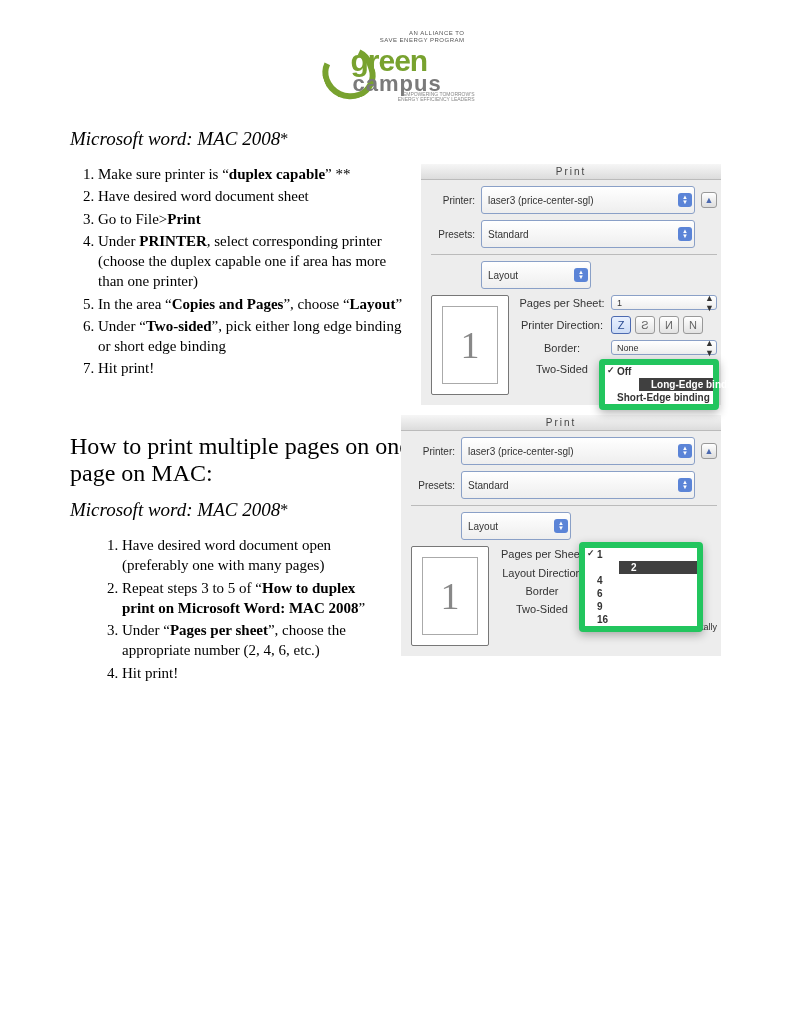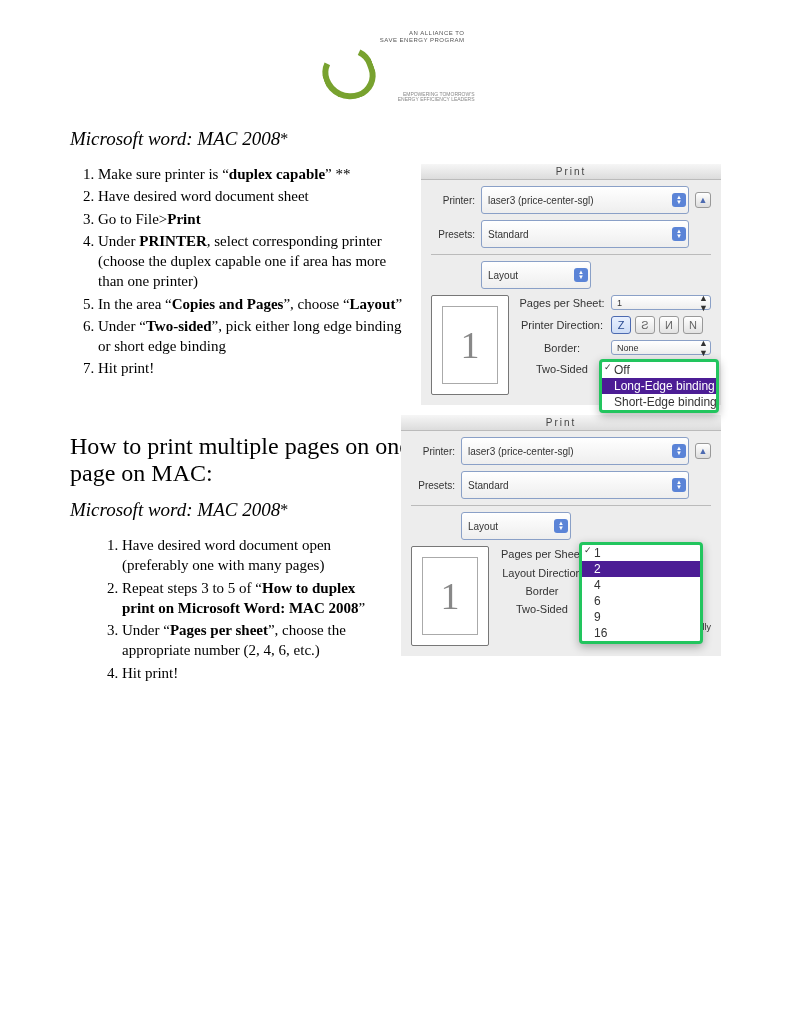--- a/index.html
+++ b/index.html
@@ -110,21 +110,21 @@
   }
   .dlgtitle {
     background: linear-gradient(#f6f6f6,#dcdcdc);
     border-bottom: 1px solid #bbb;
     text-align: center;
     padding: 2px 0;
     font-size: 10px;
     letter-spacing: 2px;
     color: #444;
   }
-  .dlgbody { padding: 6px 10px 10px 10px; }
+  .dlgbody { padding: 6px 4px 10px 10px; }
   .row {
     display: flex;
     align-items: center;
     margin-bottom: 6px;
     gap: 6px;
   }
   .row .lab { flex: 0 0 44px; text-align: right; }
   .combo {
     flex: 1;
     height: 28px;
@@ -192,52 +192,58 @@
     background: linear-gradient(#fff,#e2e2e2);
     border: 1px solid #999;
     border-radius: 3px;
     display:flex;align-items:center;justify-content:center;
     font-family: Arial,sans-serif; font-size:11px; color:#666;
   }
   .dirbtn.sel { border-color:#4c6ab0; background:linear-gradient(#e8f0ff,#cddcf5); color:#2a4a90;}
   .popup {
     position: absolute;
     background: #fff;
-    border: 3px solid #22c55e;
+    border: 6px solid #22c55e;
     border-radius: 4px;
     box-shadow: 0 3px 10px rgba(0,0,0,.3);
-    font-size: 12px;
+    font-size: 10px;
     z-index: 5;
+    font-weight: bold;
   }
   .popup .item {
     padding: 1px 18px 1px 12px;
     white-space: nowrap;
     position: relative;
   }
   .popup .item.check::before {
     content: "✓";
     position:absolute; left:2px; top:0; font-size:9px;
   }
   .popup .item.hl {
-    background: #4c1d95;
+    background: #404040;
     color: #fff;
+    margin-left: 34px;
   }
 </style>
 </head>
 <body>
 
 <div class="page">
 
   <div class="logo-wrap">
     <div class="logo">
       <div class="tagline-top">
         <span>AN ALLIANCE TO</span><br>
         <span>SAVE ENERGY PROGRAM</span>
       </div>
       <div class="swirl"></div>
+      <div class="wordmark">
+        <div class="green">green</div>
+        <div class="campus">campus</div>
+      </div>
       <div class="tagline-bot">
         <span>EMPOWERING TOMORROW'S</span><br>
         <span>ENERGY EFFICIENCY LEADERS</span>
       </div>
     </div>
   </div>
 
   <p class="subtitle">
     <span>Microsoft word: MAC 2008</span><span class="ast">*</span>
   </p>

